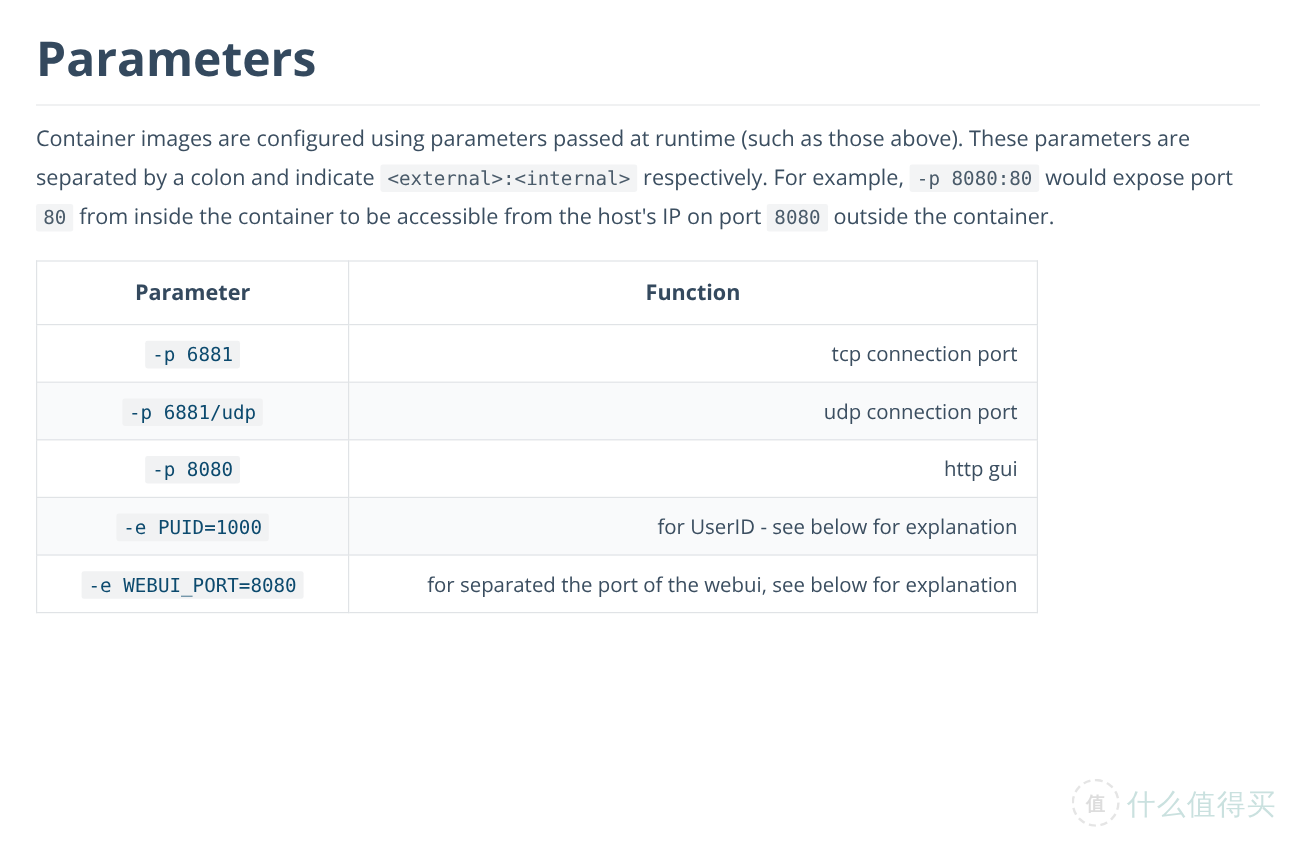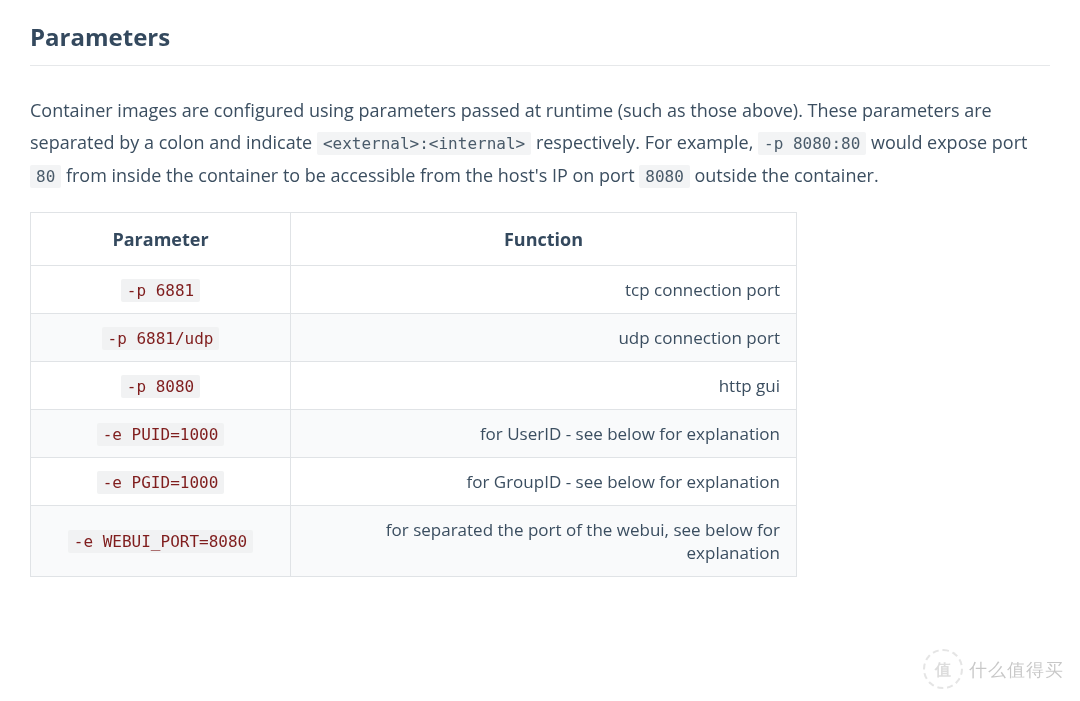--- a/index.html
+++ b/index.html
@@ -5,44 +5,44 @@
   * { box-sizing: border-box; }
   body {
     margin: 0;
     padding: 20px 30px;
     font-family: -apple-system, BlinkMacSystemFont, "Segoe UI", "Open Sans", sans-serif;
     color: #34495e;
     background: #ffffff;
     width: 1080px;
   }
   h2.section-title {
-    font-size: 24px;
+    font-size: 40px;
     font-weight: 700;
     color: #34495e;
     margin: 0 0 10px 0;
     padding-bottom: 12px;
     border-bottom: 1px solid #e6e8ea;
   }
   p.intro {
     font-size: 18px;
     line-height: 1.8;
     color: #3b4e60;
-    margin: 28px 0 20px 0;
+    margin: 12px 0 20px 0;
   }
   code.inline {
     font-family: ui-monospace, "SFMono-Regular", Consolas, "DejaVu Sans Mono", monospace;
     background: #f3f4f5;
     color: #4a5b6a;
     padding: 2px 6px;
     font-size: 16px;
     border-radius: 2px;
   }
   table.params {
     border-collapse: collapse;
-    width: 767px;
+    width: 835px;
     border: 1px solid #e0e3e6;
   }
   table.params th {
     background: #ffffff;
     font-weight: 700;
     font-size: 18px;
     color: #34495e;
     padding: 14px 16px;
     border: 1px solid #e0e3e6;
     text-align: center;
@@ -53,21 +53,21 @@
     font-size: 17px;
     color: #3b4e60;
     vertical-align: middle;
   }
   table.params tbody tr:nth-child(odd) { background: #ffffff; }
   table.params tbody tr:nth-child(even) { background: #f9fafb; }
   td.param-cell { text-align: center; width: 260px; }
   td.param-cell code {
     font-family: ui-monospace, "SFMono-Regular", Consolas, "DejaVu Sans Mono", monospace;
     background: #f1f2f3;
-    color: #7f1d1d;
+    color: #0c4a6e;
     padding: 2px 6px;
     font-size: 16px;
     border-radius: 2px;
     white-space: nowrap;
   }
   td.func-cell { text-align: right; }
 
   
   .watermark {
     position: fixed;
@@ -80,21 +80,21 @@
     pointer-events: none;
     color: #555;
   }
   .watermark .badge {
     width: 40px; height: 40px;
     border: 2px dashed #888;
     border-radius: 50%;
     display: flex; align-items: center; justify-content: center;
     font-size: 16px; font-weight: 700; color:#666;
   }
-  .watermark .wtext { font-size: 18px; letter-spacing: 1px; color:#000000; }
+  .watermark .wtext { font-size: 24px; letter-spacing: 1px; color:#0f766e; }
 </style>
 </head>
 <body>
 
 <h2 class="section-title">Parameters</h2>
 
 <p class="intro">
   <span>Container images are configured using parameters passed at runtime (such as those above). These parameters are separated by a colon and indicate </span>
   <code class="inline">&lt;external&gt;:&lt;internal&gt;</code>
   <span> respectively. For example, </span>
@@ -124,24 +124,20 @@
       </tr>
       <tr>
         <td class="param-cell"><code>-p 8080</code></td>
         <td class="func-cell">http gui</td>
       </tr>
       <tr>
         <td class="param-cell"><code>-e PUID=1000</code></td>
         <td class="func-cell">for UserID - see below for explanation</td>
       </tr>
       <tr>
-        <td class="param-cell"><code>-e PGID=1000</code></td>
-        <td class="func-cell">for GroupID - see below for explanation</td>
-      </tr>
-      <tr>
         <td class="param-cell"><code>-e WEBUI_PORT=8080</code></td>
         <td class="func-cell">for separated the port of the webui, see below for explanation</td>
       </tr>
     </tbody>
 </table>
 
 <div class="watermark">
   <div class="badge">值</div>
   <div class="wtext">什么值得买</div>
 </div>

